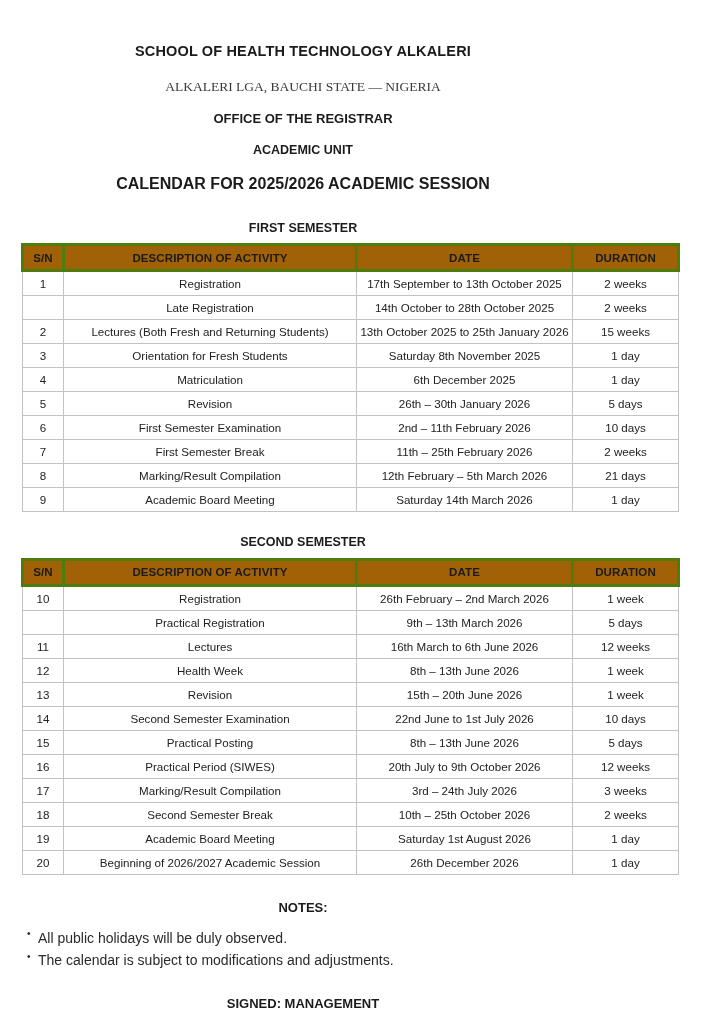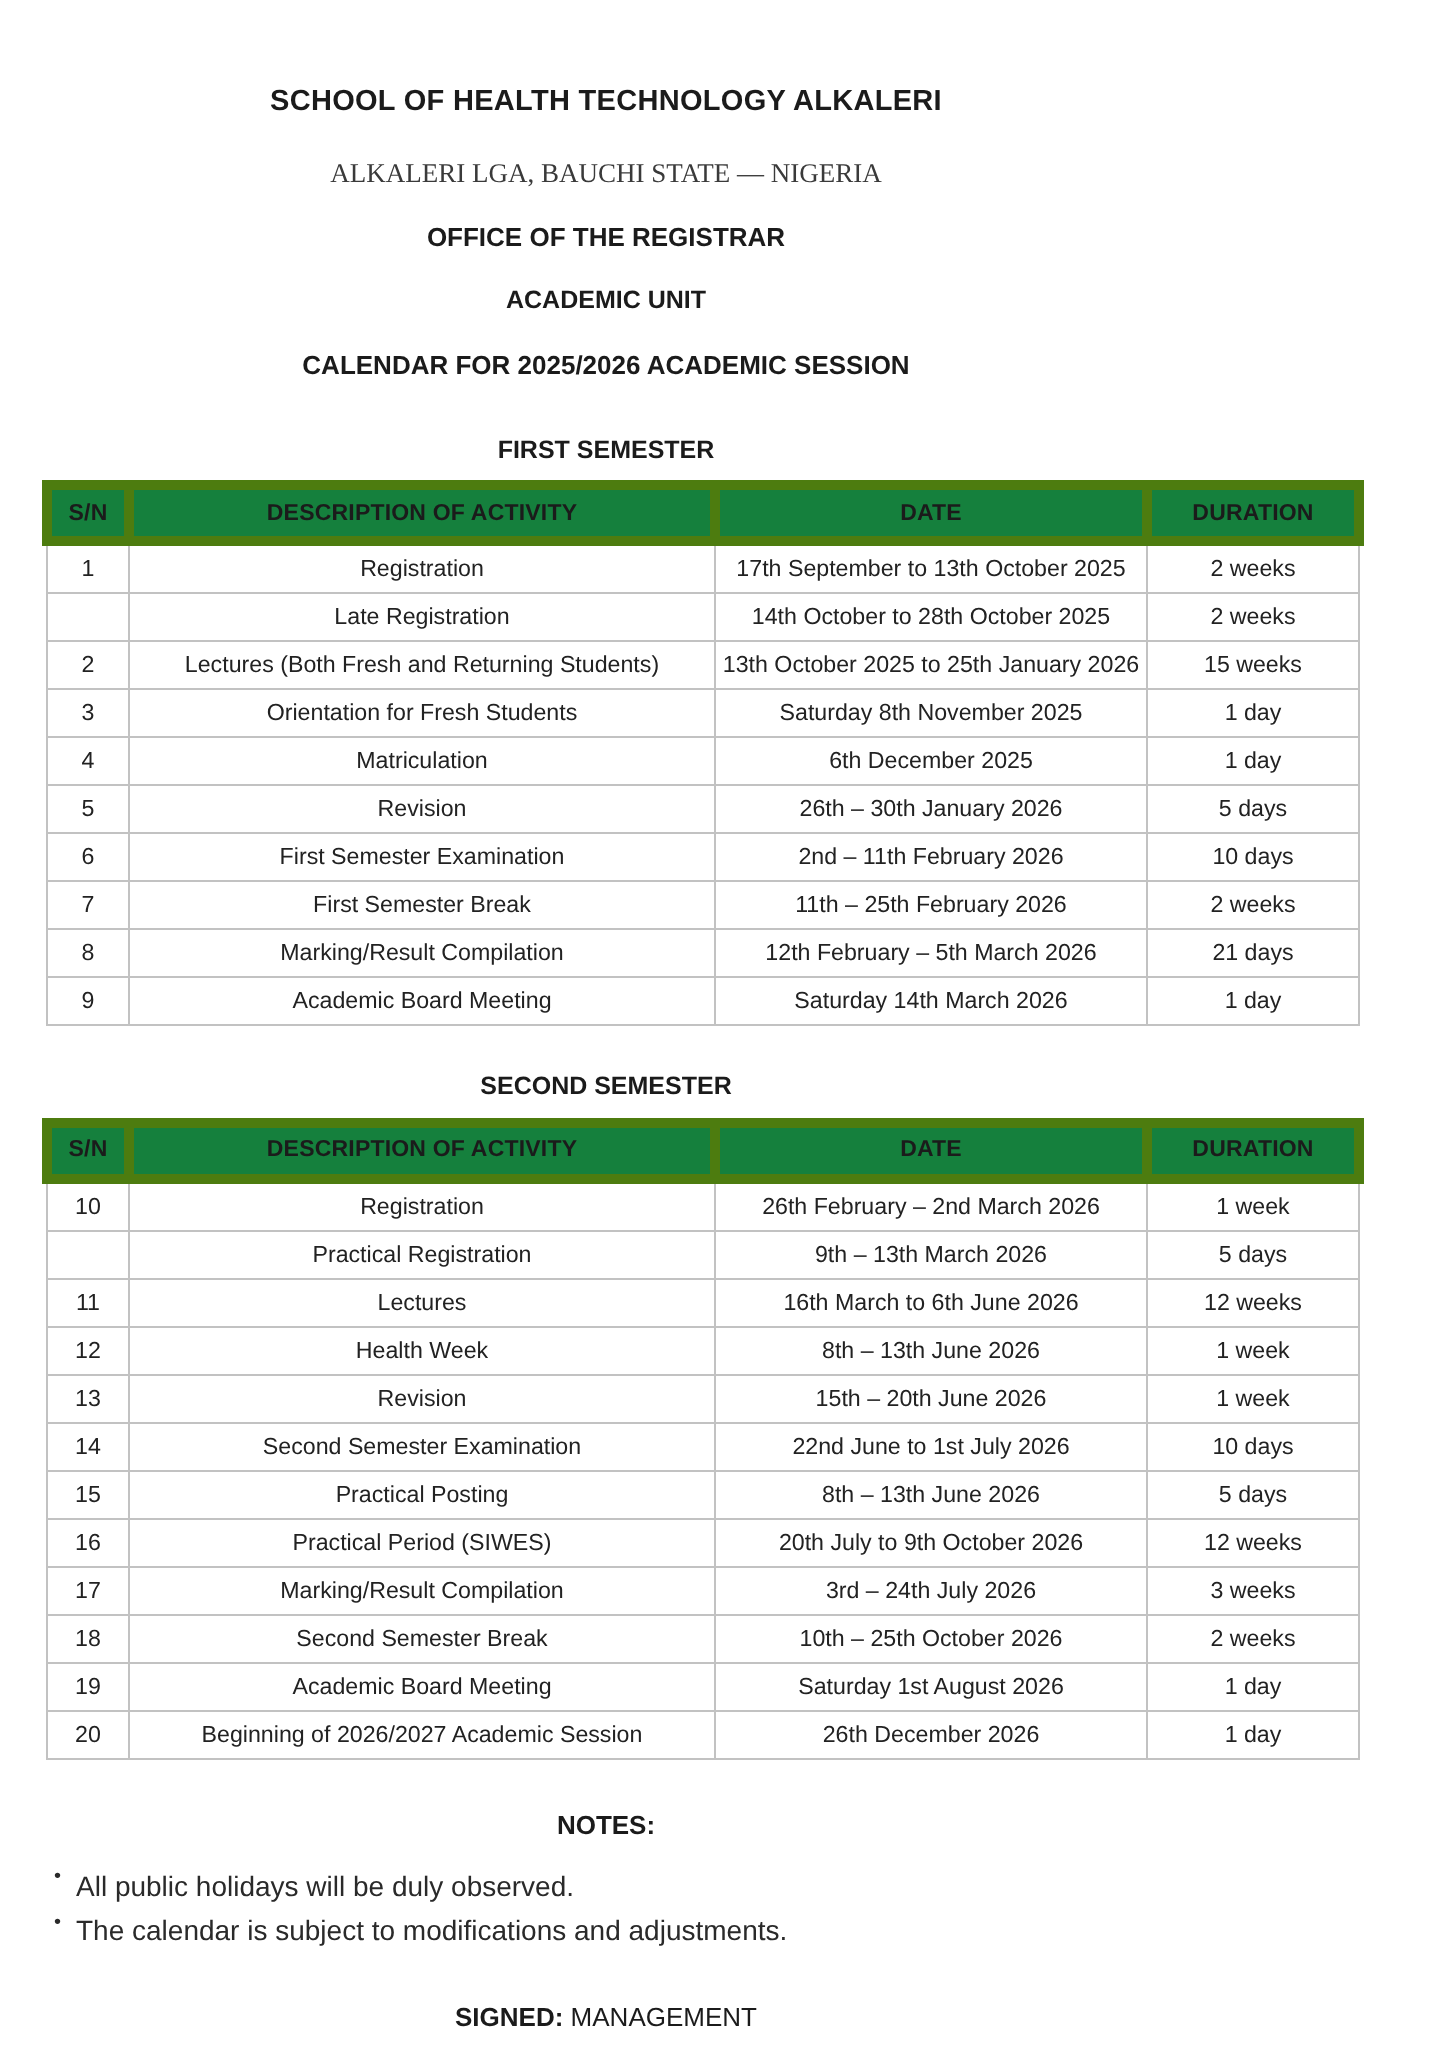--- a/index.html
+++ b/index.html
@@ -44,21 +44,21 @@
   }
   .org-office,
   .org-unit,
   .doc-title {
     font-size: 13px;
     font-weight: bold;
     line-height: 1;
     margin: 19px 0 0 0;
   }
   .org-unit { font-size: 12.5px; margin-top: 19px; }
-  .doc-title { font-size: 13px; margin-top: 19px; }
+  .doc-title { font-size: 16px; margin-top: 19px; }
 
   
   .semester-heading {
     text-align: center;
     font-size: 12.5px;
     font-weight: bold;
     line-height: 1;
     margin: 0;
   }
   #first-semester-heading { margin-top: 30px; }
@@ -71,22 +71,22 @@
     table-layout: fixed;
     margin-top: 9px;
     border: 1px solid #9a9a9a;
   }
   table.calendar col.c-sn   { width: 41px; }
   table.calendar col.c-desc { width: 293px; }
   table.calendar col.c-date { width: 216px; }
   table.calendar col.c-dur  { width: 106px; }
 
   table.calendar thead th {
-    background: #15803d;
-    border: 5px solid #4d7c0f;
+    background: #a16207;
+    border: 3px solid #4d7c0f;
     font-size: 11.5px;
     font-weight: bold;
     text-align: center;
     height: 23px;
     padding: 0 2px;
     letter-spacing: 0.1px;
     white-space: nowrap;
     overflow: visible;
   }
 
@@ -137,21 +137,21 @@
   .signature-block {
     text-align: center;
     font-size: 13px;
     line-height: 1;
     margin-top: 25px;
   }
   .signature-block .sig-label {
     font-weight: bold;
   }
   .signature-block .sig-value {
-    font-weight: normal;
+    font-weight: bold;
   }
 </style>
 </head>
 <body>
 
 <div class="page">
 
   <header class="masthead">
     <h1 class="org-name">SCHOOL OF HEALTH TECHNOLOGY ALKALERI</h1>
     <p class="org-location">ALKALERI LGA, BAUCHI STATE — NIGERIA</p>

